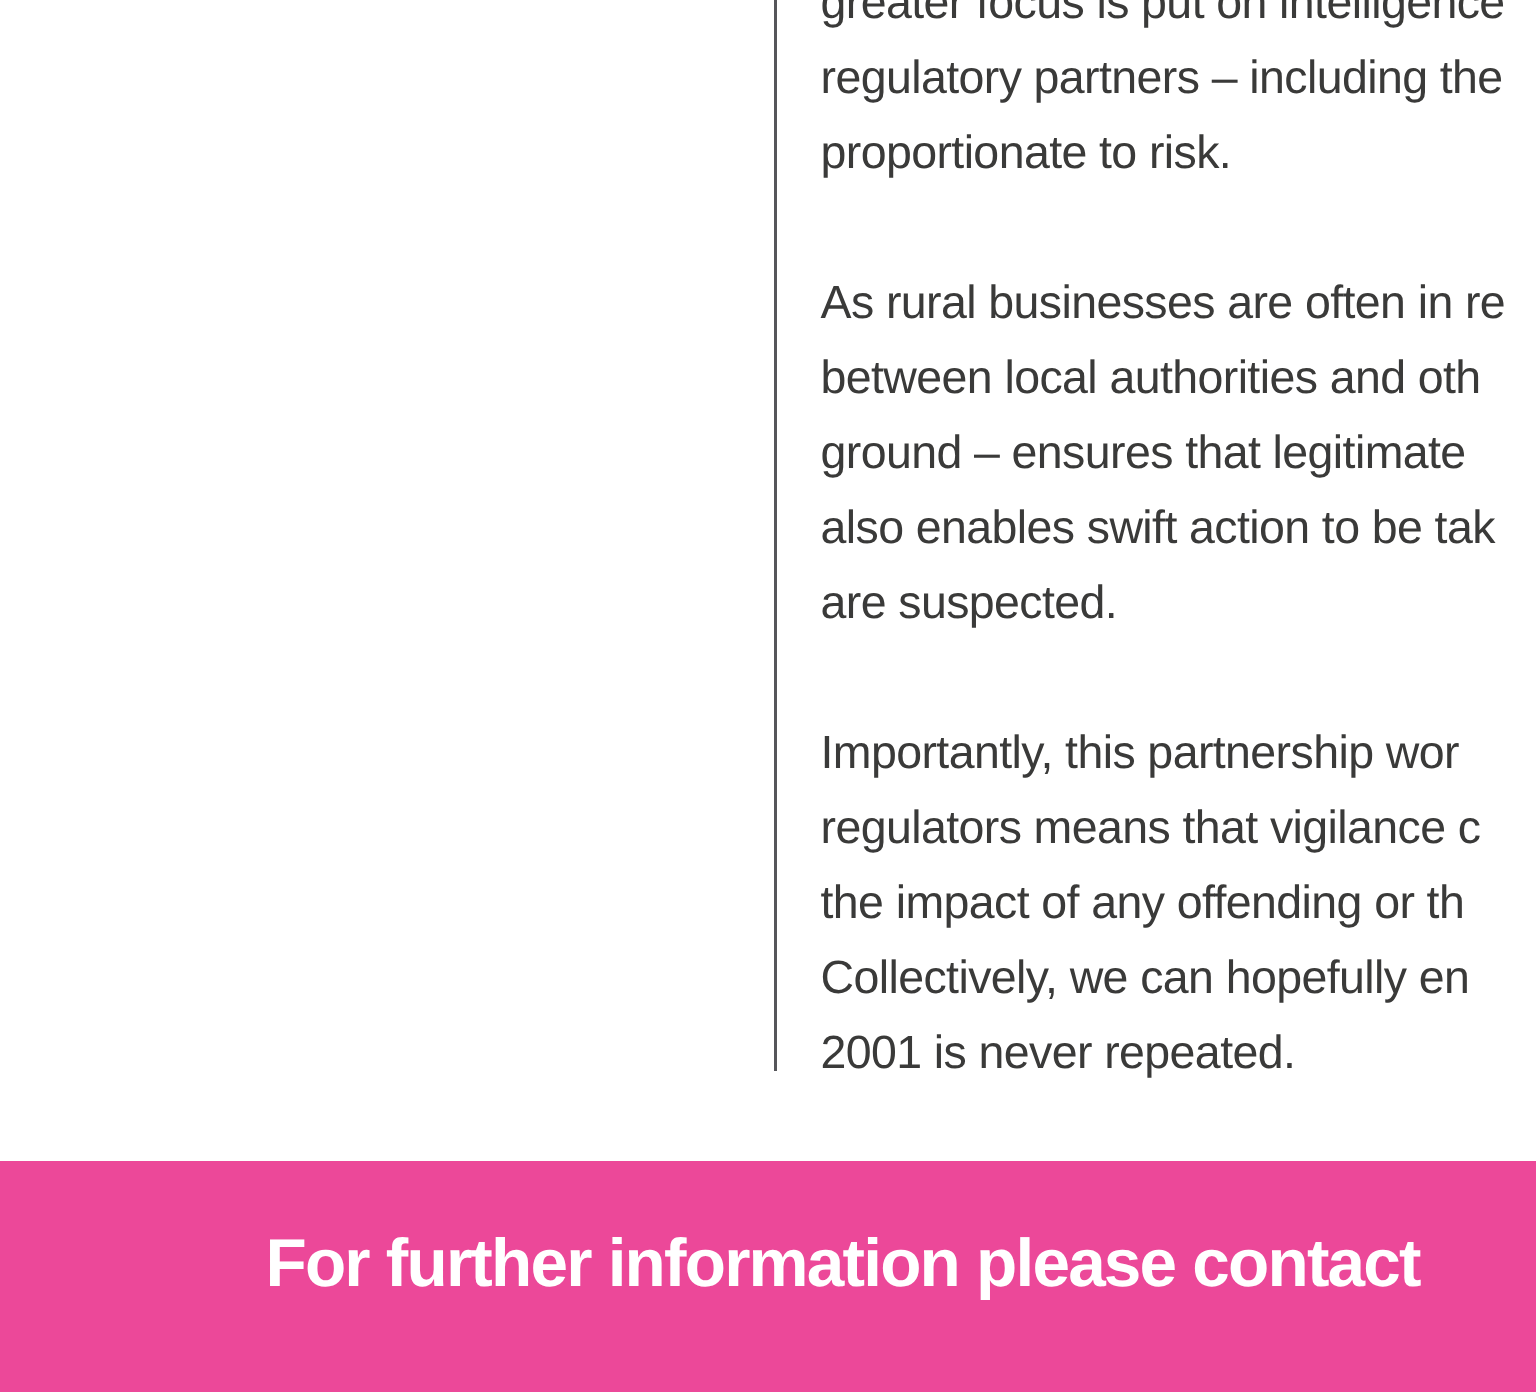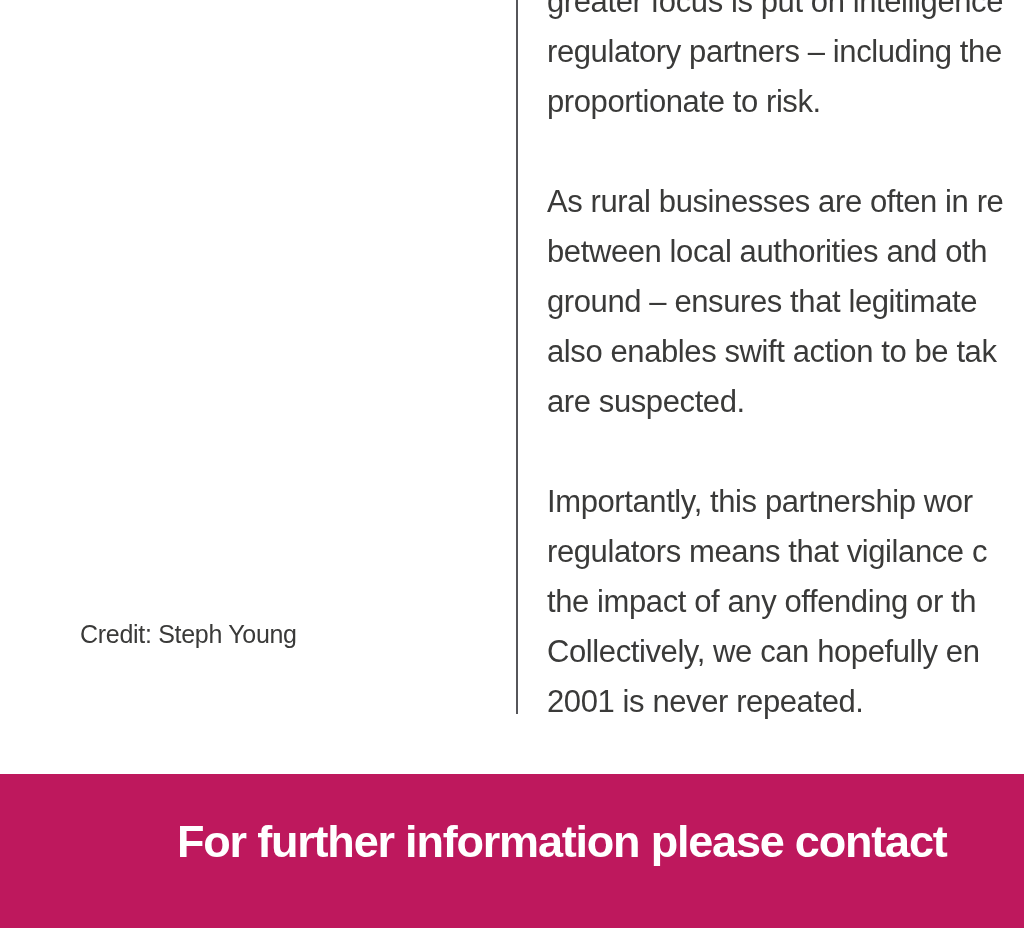--- a/index.html
+++ b/index.html
@@ -69,21 +69,20 @@
     line-height: 56px;
     white-space: nowrap;
   }
 </style>
 </head>
 <body>
 
 <div class="viewport" style="background-color: rgb(255, 255, 255);">
 
   <div class="credit-block" style="color: rgb(58, 58, 57);">
-    <div class="credit-line">Credit: Steph Young</div>
   </div>
 
   <div class="divider" style="background-color: rgb(86, 86, 90);"></div>
 
   <div class="article" style="color: rgb(58, 58, 57);">
     <div class="para">
       <div class="line">greater focus is put on intelligence</div>
       <div class="line">regulatory partners – including the</div>
       <div class="line">proportionate to risk.</div>
     </div>
@@ -96,17 +95,17 @@
     </div>
     <div class="para">
       <div class="line">Importantly, this partnership wor</div>
       <div class="line">regulators means that vigilance c</div>
       <div class="line">the impact of any offending or th</div>
       <div class="line">Collectively, we can hopefully en</div>
       <div class="line">2001 is never repeated.</div>
     </div>
   </div>
 
-  <div class="footer" style="background-color: #be185d;">
+  <div class="footer" style="background-color: #ec4899;">
     <div class="footer-text" style="color: rgb(255, 255, 255);">For further information please contact</div>
   </div>
 
 </div>
 
 </body></html>

